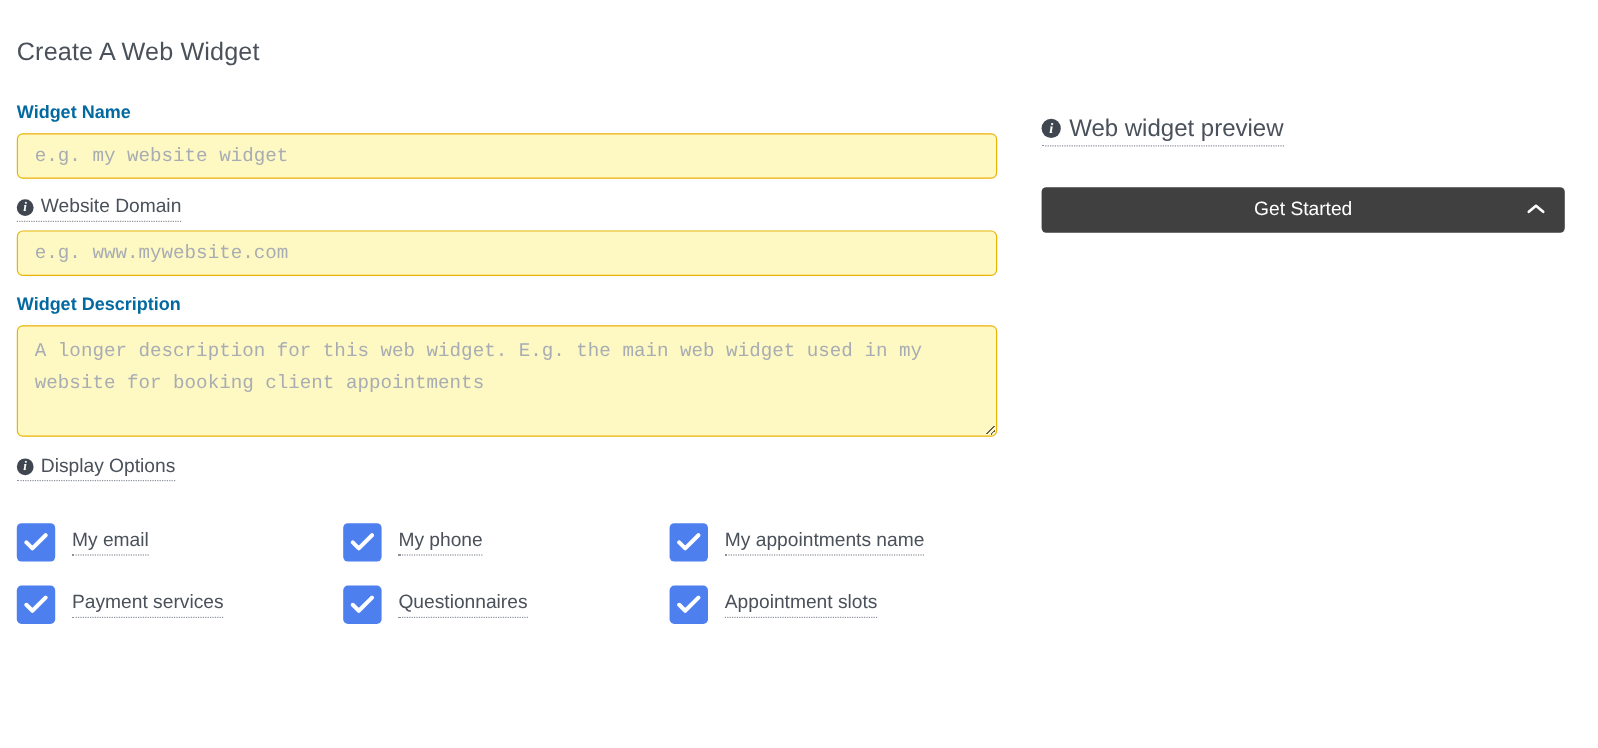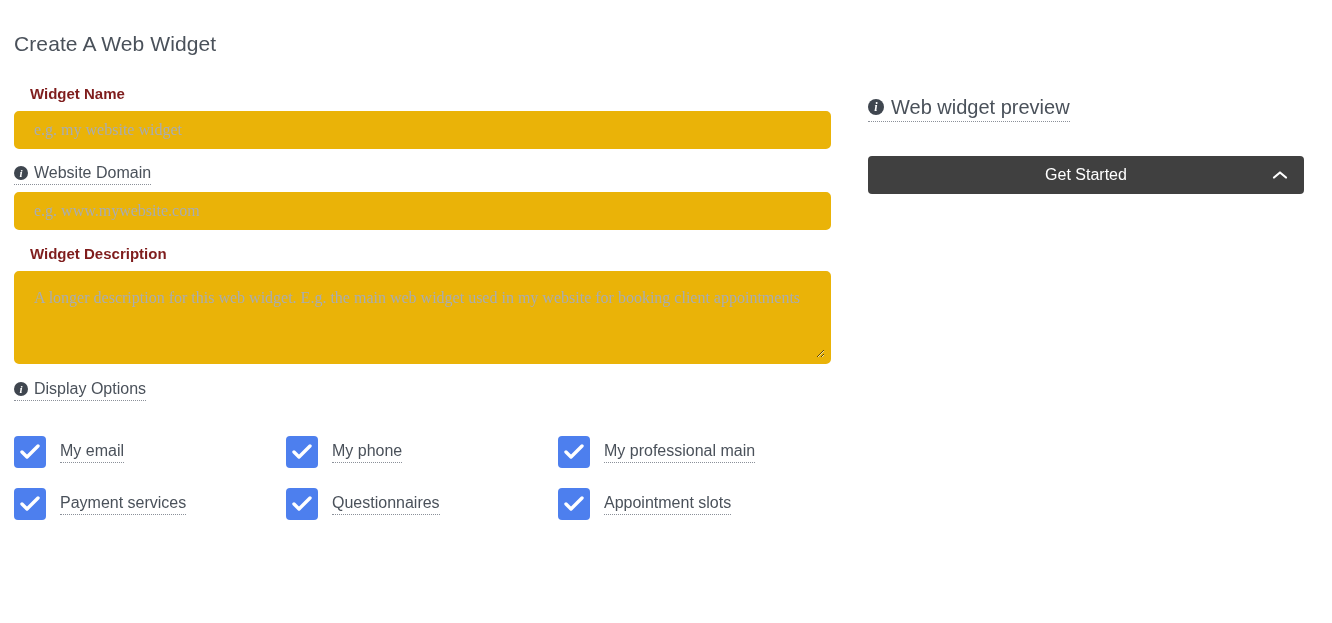--- a/index.html
+++ b/index.html
@@ -32,23 +32,23 @@
   .form-col {
     position: absolute;
     left: 14px;
     top: 84px;
     width: 817px;
   }
 
   .field-label {
     font-size: 15px;
     font-weight: bold;
-    color: #7f1d1d;
+    color: #0369a1;
     line-height: 20px;
-    margin: 0 0 7px 16px;
+    margin: 0 0 7px 0;
     display: block;
   }
 
   .tip-label {
     font-size: 16px;
     font-weight: 400;
     color: #4a515a;
     line-height: 20px;
     margin: 0 0 7px 0;
     display: inline-flex;
@@ -75,25 +75,25 @@
     line-height: 14px;
     text-align: center;
     vertical-align: middle;
     flex: 0 0 auto;
   }
 
   input.text-field,
   textarea.text-field {
     display: block;
     width: 817px;
-    font-family: Liberation Serif, serif;
-    font-size: 16px;
-    color: #4a515a;
-    background: #eab308;
-    border: 6px solid #eab308;
+    font-family: Liberation Mono, monospace;
+    font-size: 16px;
+    color: #4a515a;
+    background: #fef9c3;
+    border: 1px solid #eab308;
     border-radius: 5px;
     padding: 8px 14px;
     outline: none;
   }
   input.text-field { height: 38px; }
   input.text-field::placeholder,
   textarea.text-field::placeholder { color: #a8acb3; }
 
   textarea.text-field {
     height: 93px;
@@ -236,21 +236,21 @@
       <span class="check-label">My phone</span>
     </div>
 
 
     <div class="check-item">
       <span class="box">
         <svg width="20" height="16" viewBox="0 0 20 16">
             <path d="M2 8 L7 13 L18 2" stroke="#ffffff" stroke-width="3.4" fill="none" stroke-linecap="round" stroke-linejoin="round"></path>
           </svg>
       </span>
-      <span class="check-label">My professional main</span>
+      <span class="check-label">My appointments name</span>
     </div>
 
     <div class="check-item">
       <span class="box">
         <svg width="20" height="16" viewBox="0 0 20 16">
             <path d="M2 8 L7 13 L18 2" stroke="#ffffff" stroke-width="3.4" fill="none" stroke-linecap="round" stroke-linejoin="round"></path>
           </svg>
       </span>
       <span class="check-label">Payment services</span>
     </div>

